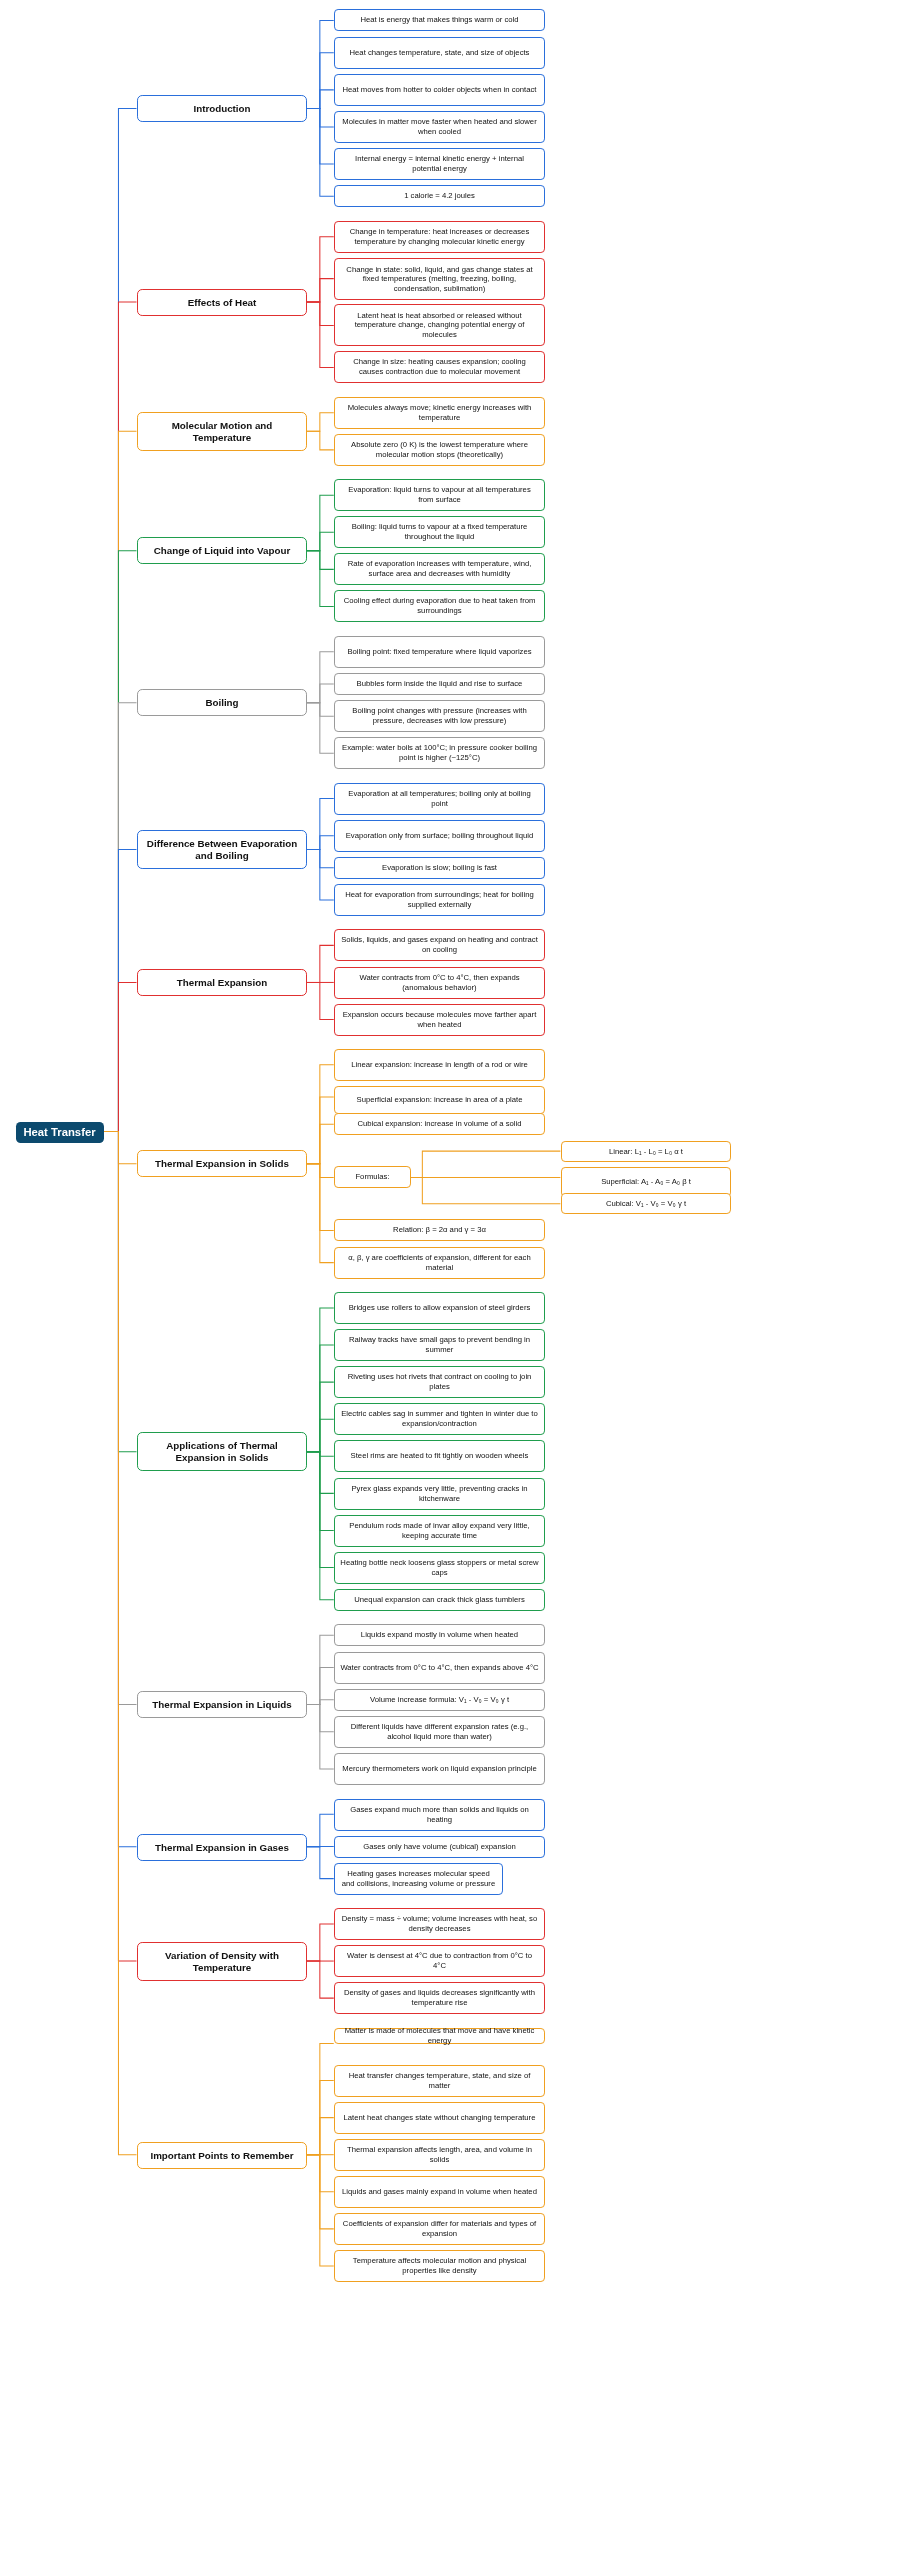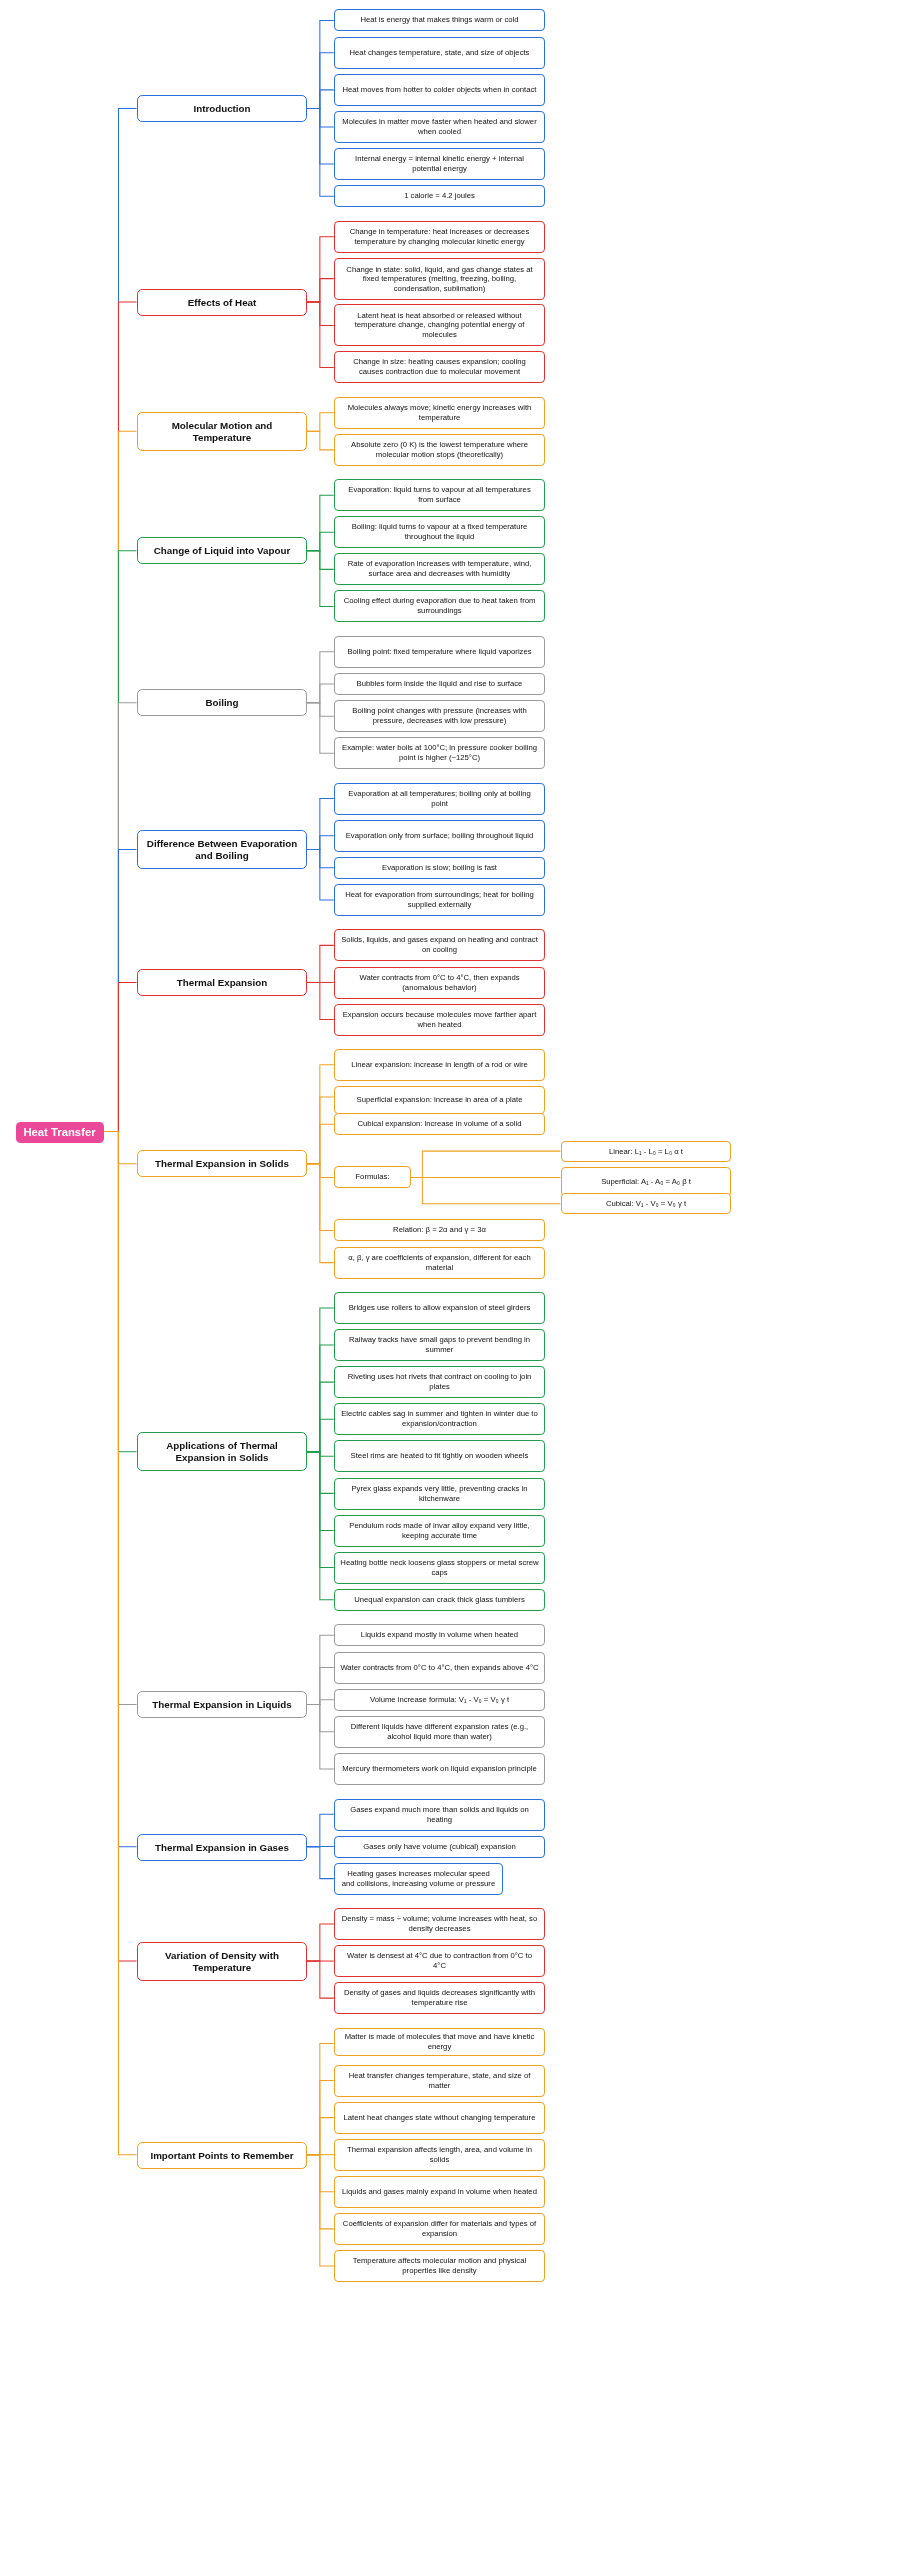--- a/index.html
+++ b/index.html
@@ -4,21 +4,21 @@
 <style>
   html,body{margin:0;padding:0;background:#ffffff;}
   body{font-family:"Liberation Sans", sans-serif;}
   #root{position:relative;width:924px;height:2858px;overflow:hidden;background:#fff;}
   svg.links{position:absolute;left:0;top:0;width:924px;height:2858px;pointer-events:none;}
 
   .node{position:absolute;box-sizing:border-box;display:flex;align-items:center;justify-content:center;text-align:center;background:#fff;}
 
   
   .root-node{
-    background:#ec4899;color:#fff;border-radius:4.6px;
+    background:#0c4a6e;color:#fff;border-radius:4.6px;
     font-size:11.3px;font-weight:bold;padding:3.1px 7.2px;
   }
 
   
   .b1{
     border-radius:5.2px;border-width:1px;border-style:solid;
     font-size:9.8px;font-weight:bold;padding:3.6px 6.2px;line-height:1.22;
   }
   
   .b2{
@@ -181,21 +181,21 @@
       <div class="node b2 c-gray" style="left: 334px; top: 1753px; width: 211px; height: 32px;">Mercury thermometers work on liquid expansion principle</div>
       <div class="node b1 c-gray" style="left: 137px; top: 1691px; width: 170px; height: 27px;">Thermal Expansion in Liquids</div>
       <div class="node b2 c-blue" style="left: 334px; top: 1799px; width: 211px; height: 32px;">Gases expand much more than solids and liquids on heating</div>
       <div class="node b2 c-blue" style="left: 334px; top: 1836px; width: 211px; height: 22px;">Gases only have volume (cubical) expansion</div>
       <div class="node b2 c-blue" style="left: 334px; top: 1863px; width: 169px; height: 32px;">Heating gases increases molecular speed and collisions, increasing volume or pressure</div>
       <div class="node b1 c-blue" style="left: 137px; top: 1834px; width: 170px; height: 27px;">Thermal Expansion in Gases</div>
       <div class="node b2 c-red" style="left: 334px; top: 1908px; width: 211px; height: 32px;">Density = mass ÷ volume; volume increases with heat, so density decreases</div>
       <div class="node b2 c-red" style="left: 334px; top: 1945px; width: 211px; height: 32px;">Water is densest at 4°C due to contraction from 0°C to 4°C</div>
       <div class="node b2 c-red" style="left: 334px; top: 1982px; width: 211px; height: 32px;">Density of gases and liquids decreases significantly with temperature rise</div>
       <div class="node b1 c-red" style="left: 137px; top: 1942px; width: 170px; height: 39px;">Variation of Density with Temperature</div>
-      <div class="node b2 c-orange" style="left: 334px; top: 2028px; width: 211px; height: 28px;">Matter is made of molecules that move and have kinetic energy</div>
+      <div class="node b2 c-orange" style="left: 334px; top: 2028px; width: 211px; height: 16px;">Matter is made of molecules that move and have kinetic energy</div>
       <div class="node b2 c-orange" style="left: 334px; top: 2065px; width: 211px; height: 32px;">Heat transfer changes temperature, state, and size of matter</div>
       <div class="node b2 c-orange" style="left: 334px; top: 2102px; width: 211px; height: 32px;">Latent heat changes state without changing temperature</div>
       <div class="node b2 c-orange" style="left: 334px; top: 2139px; width: 211px; height: 32px;">Thermal expansion affects length, area, and volume in solids</div>
       <div class="node b2 c-orange" style="left: 334px; top: 2176px; width: 211px; height: 32px;">Liquids and gases mainly expand in volume when heated</div>
       <div class="node b2 c-orange" style="left: 334px; top: 2213px; width: 211px; height: 32px;">Coefficients of expansion differ for materials and types of expansion</div>
       <div class="node b2 c-orange" style="left: 334px; top: 2250px; width: 211px; height: 32px;">Temperature affects molecular motion and physical properties like density</div>
       <div class="node b1 c-orange" style="left: 137px; top: 2142px; width: 170px; height: 27px;">Important Points to Remember</div>
       <div class="node root-node " style="left: 15.5px; top: 1122px; width: 88px; height: 20.6px;">Heat Transfer</div>
     </div>
 

